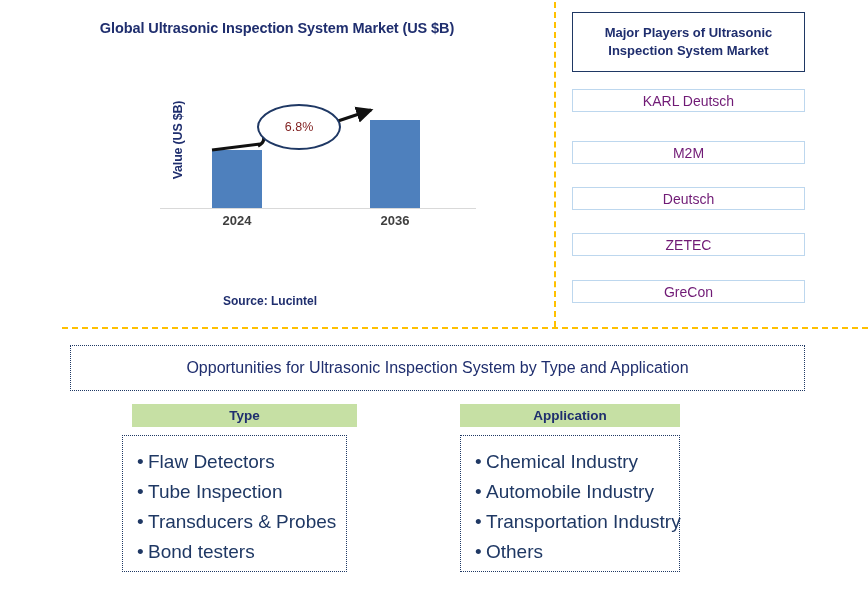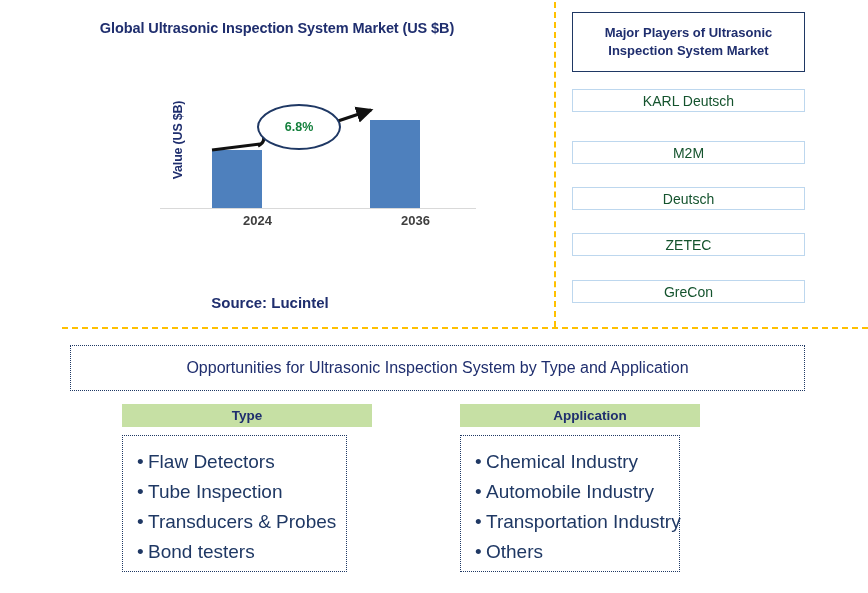--- a/index.html
+++ b/index.html
@@ -93,62 +93,62 @@
   }
   #bar-2030 {
     left: 220px;
     width: 50px;
     height: 88px;
   }
   .x-tick-label {
     position: absolute;
     top: 118px;
     width: 70px;
-    text-align: right;
+    text-align: center;
     font-size: 13px;
     font-weight: bold;
     color: #3F3F3F;
   }
   #x-label-2024 { left: 52px; }
   #x-label-2030 { left: 210px; }
 
   #cagr-callout {
     position: absolute;
     left: 107px;
     top: 9px;
     width: 80px;
     height: 42px;
     border: 2.5px solid #1F3864;
     border-radius: 50%;
     background: #ffffff;
     display: flex;
     align-items: center;
     justify-content: center;
     font-size: 12.5px;
-    font-weight: bold;
-    color: #15803d;
+    font-weight: normal;
+    color: #7f1d1d;
     z-index: 4;
   }
   #cagr-arrow-svg {
     position: absolute;
     left: 0;
     top: 0;
     width: 330px;
     height: 140px;
     overflow: visible;
     z-index: 3;
   }
 
   #chart-source {
     position: absolute;
     left: 0px;
     top: 294px;
     width: 540px;
     text-align: center;
-    font-size: 15px;
+    font-size: 12px;
     font-weight: bold;
     color: #1F2E6E;
   }
 
   
   #players-header {
     position: absolute;
     left: 572px;
     top: 12px;
     width: 233px;
@@ -170,21 +170,21 @@
     position: absolute;
     left: 572px;
     width: 233px;
     height: 23px;
     border: 1px solid #BDD7EE;
     box-sizing: border-box;
     display: flex;
     align-items: center;
     justify-content: center;
     font-size: 14px;
-    color: #14532d;
+    color: #701a75;
   }
 
   
   #opportunities-banner {
     position: absolute;
     left: 70px;
     top: 345px;
     width: 735px;
     height: 46px;
     border: 1.5px dotted #1F3864;
@@ -202,22 +202,22 @@
     top: 404px;
     height: 23px;
     background: #C6E0A4;
     display: flex;
     align-items: center;
     justify-content: center;
     font-size: 13.5px;
     font-weight: bold;
     color: #1F2E6E;
   }
-  #header-type { left: 122px; width: 250px; }
-  #header-application { left: 460px; width: 220px; padding-left: 20px; }
+  #header-type { left: 132px; width: 225px; }
+  #header-application { left: 460px; width: 220px; }
 
   .list-box {
     position: absolute;
     top: 435px;
     height: 137px;
     border: 1.5px dotted #1F3864;
     box-sizing: border-box;
     padding: 11px 0 0 14px;
   }
   #list-box-type { left: 122px; width: 225px; }

